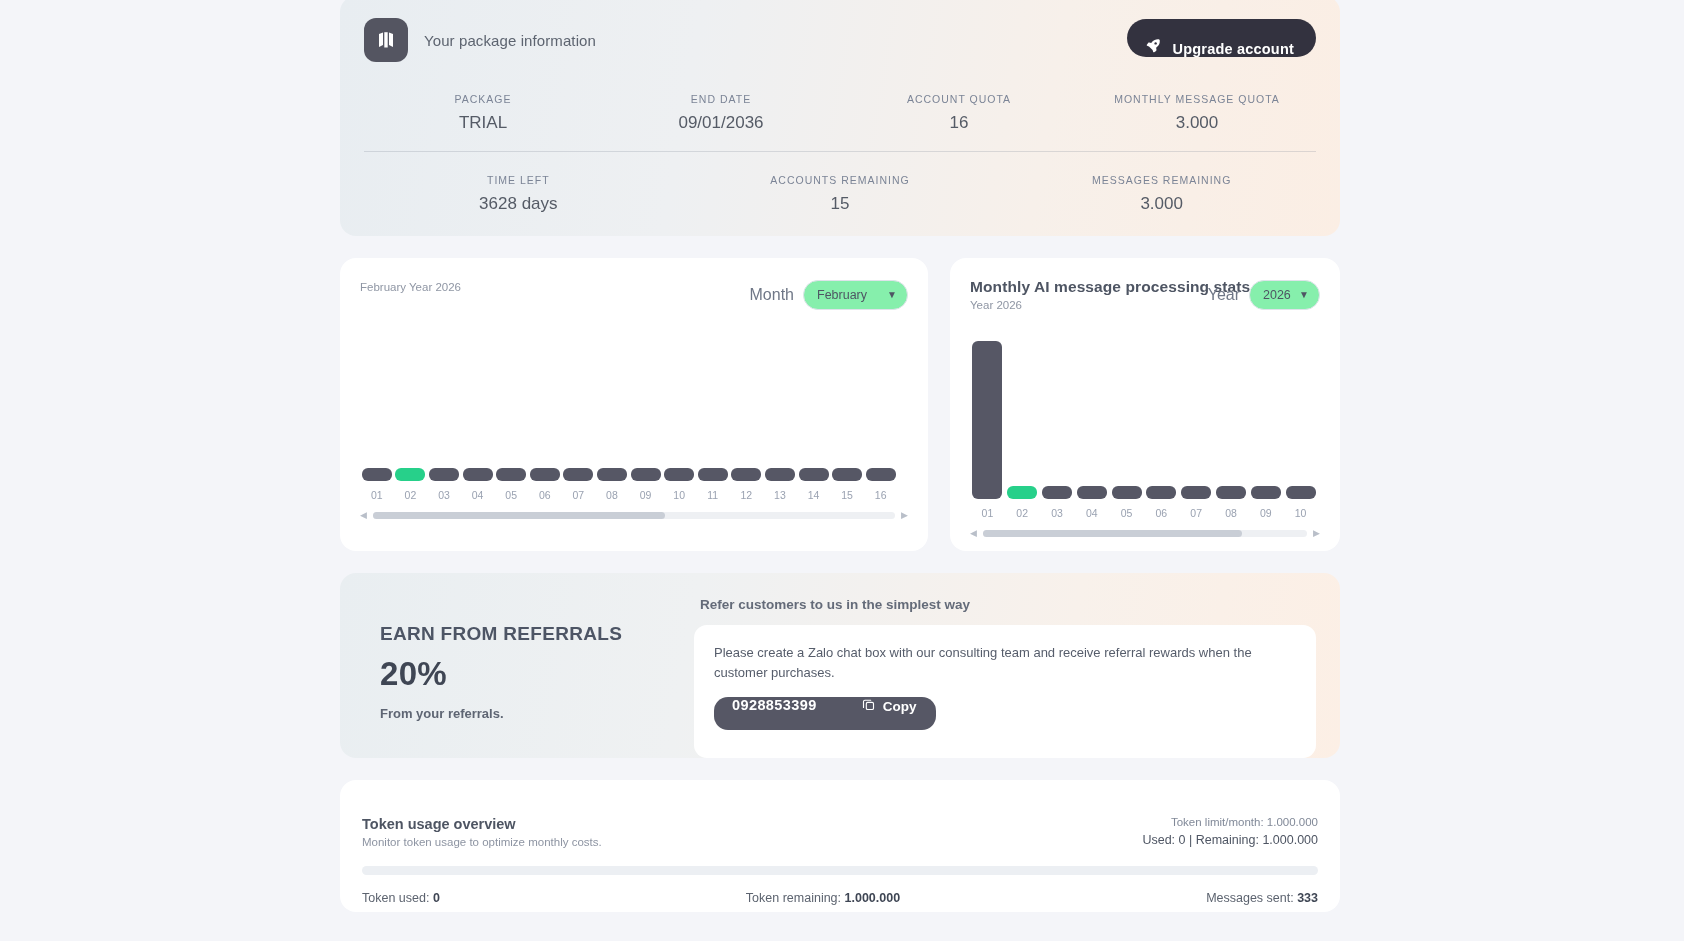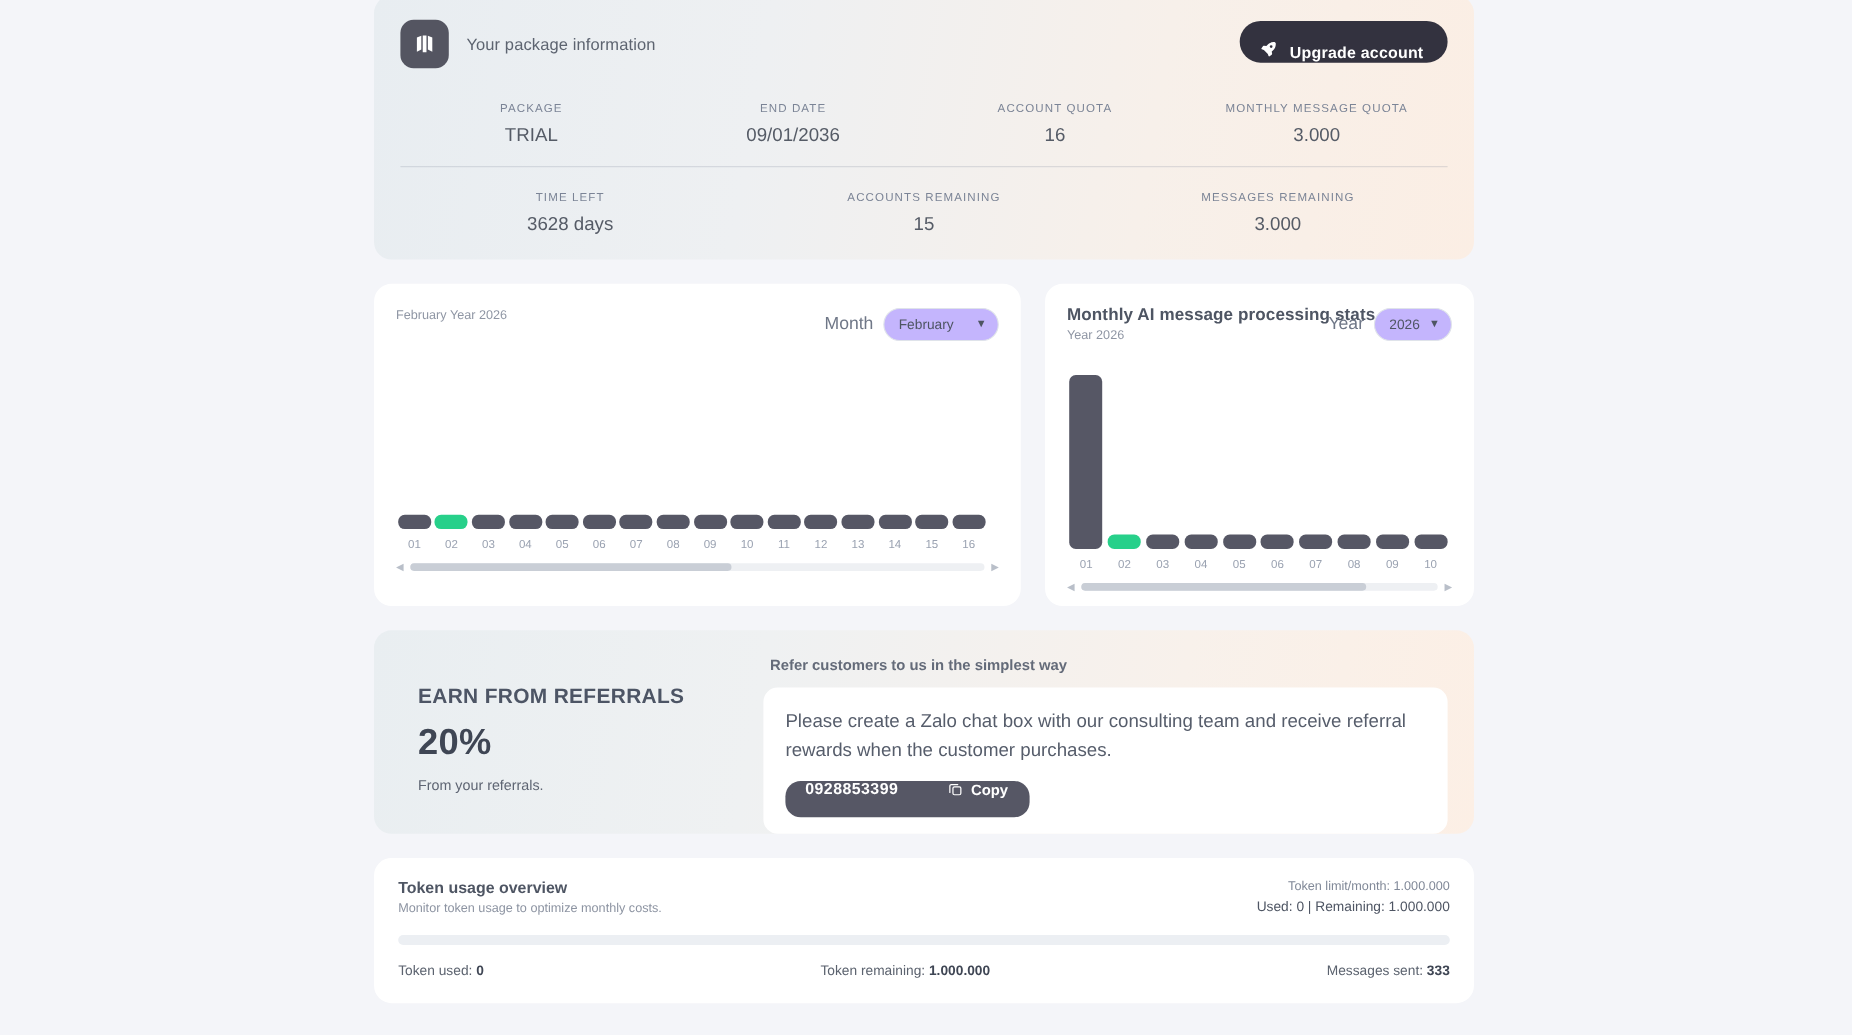--- a/index.html
+++ b/index.html
@@ -126,21 +126,21 @@
     display: flex;
     align-items: center;
     gap: 9px;
   }
   .chart-ctl-label { font-size: 16px; color: #6f7787; }
   .chart-select {
     appearance: none;
     -webkit-appearance: none;
     border: 1px solid #dfe3ea;
     border-radius: 16px;
-    background: #c4b5fd;
+    background: #86efac;
     height: 30px;
     padding: 0 28px 0 13px;
     font-size: 12.5px;
     color: #4e5563;
     font-family: "Liberation Sans", sans-serif;
     cursor: pointer;
   }
   .sel-wrap { position: relative; display: inline-block; }
   .sel-wrap .caret {
     position: absolute;
@@ -235,37 +235,38 @@
     font-size: 33px;
     font-weight: bold;
     color: #3f4654;
     margin-top: 10px;
     letter-spacing: .3px;
   }
   .ref-note {
     font-size: 13px;
     color: #5e6573;
     margin-top: 13px;
+    font-weight: bold;
   }
   .ref-right { flex: 1; padding-top: 2px; }
   .ref-caption {
     font-size: 13.5px;
     color: #646b79;
     font-weight: bold;
     margin-left: 6px;
   }
   .ref-box {
     margin-top: 13px;
     background: #ffffff;
     border-radius: 13px;
     padding: 18px 20px 18px 20px;
     height: 133px;
   }
   .ref-text {
-    font-size: 17px;
+    font-size: 13px;
     color: #565d6b;
     line-height: 1.55;
   }
   .phone-pill {
     margin-top: 14px;
     display: inline-flex;
     align-items: flex-start;
     background: #565765;
     border-radius: 14px;
     height: 33px;
@@ -295,21 +296,21 @@
 
   
   .token-card {
     margin-top: 22px;
     background: #ffffff;
     border-radius: 16px;
     padding: 20px 22px 20px 22px;
     height: 132px;
     position: relative;
   }
-  .token-top { display: flex; justify-content: space-between; }
+  .token-top { display: flex; justify-content: space-between; margin-top: 16px; }
   .token-title {
     font-size: 14.5px;
     font-weight: bold;
     color: #4e5563;
   }
   .token-sub {
     font-size: 11.5px;
     color: #8d94a2;
     margin-top: 4px;
   }

